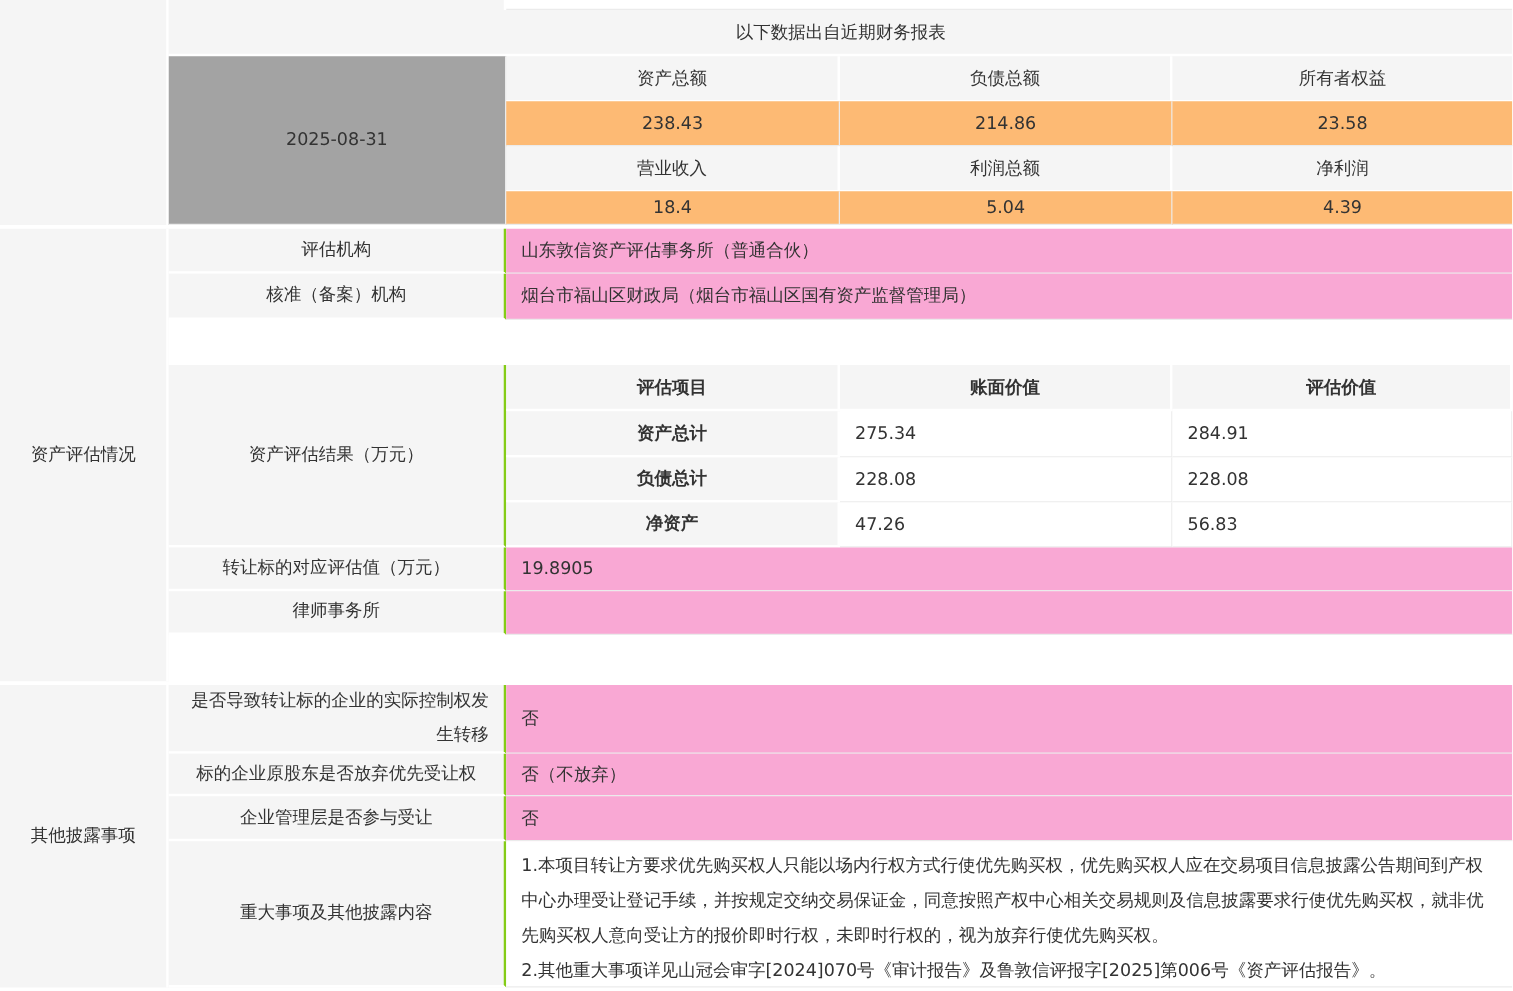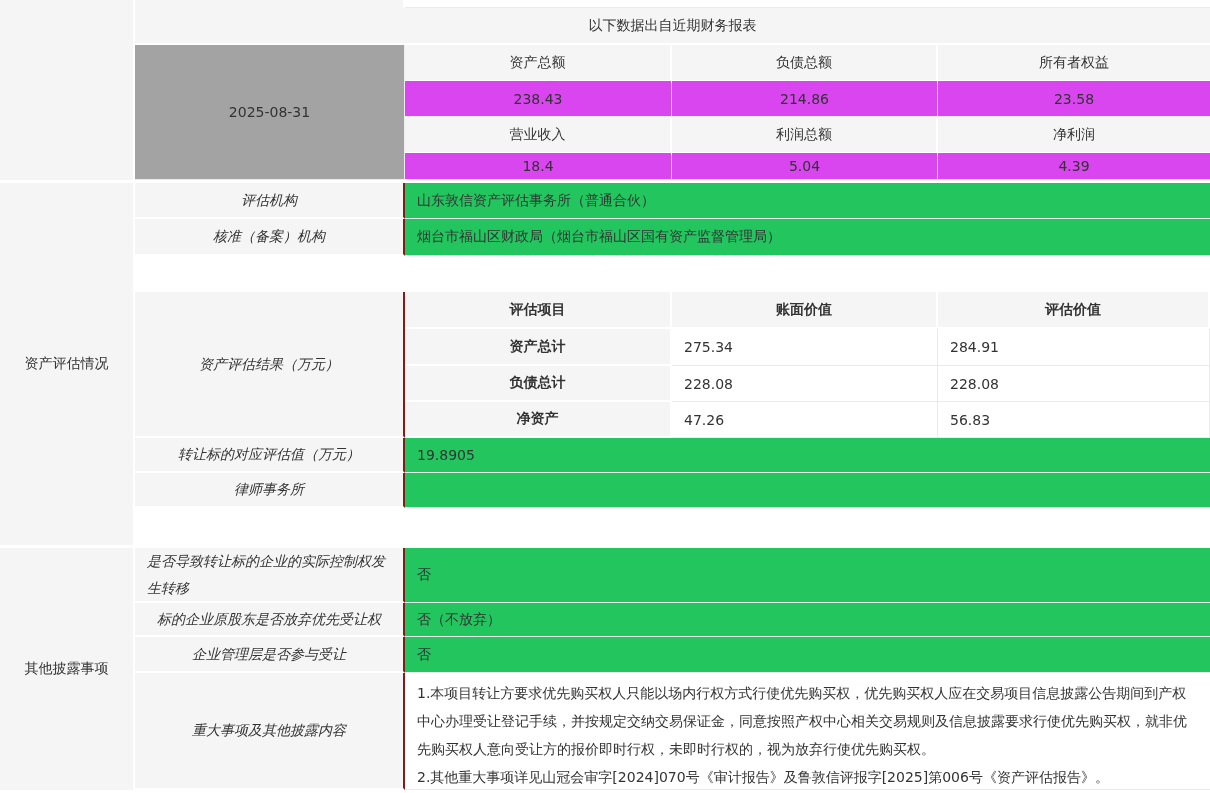--- a/index.html
+++ b/index.html
@@ -13,38 +13,38 @@
   .wrap{width:1210px;height:793px;background:#fff;overflow:hidden;}
 
   .sec{display:flex;width:1210px;}
   .sec + .sec{margin-top:3px;}
 
   .secLabel{width:135px;flex:0 0 135px;background:var(--gray);border-right:2px solid #fff;
     display:flex;align-items:center;justify-content:center;text-align:center;padding:0 8px;}
   .secBody{flex:1 1 auto;display:flex;flex-direction:column;min-width:0;}
 
   .row{display:flex;width:100%;}
-  .lab{width:270px;flex:0 0 270px;background:var(--gray);border-right:2px solid #7f1d1d;border-bottom:2px solid #fff;
-    display:flex;align-items:center;justify-content:center;text-align:left;padding:0 12px;line-height:27px;font-style:italic;}
-  .val{flex:1 1 auto;background:#22c55e;border-bottom:1px solid var(--bd);
+  .lab{width:270px;flex:0 0 270px;background:var(--gray);border-right:2px solid #84cc16;border-bottom:2px solid #fff;
+    display:flex;align-items:center;justify-content:center;text-align:right;padding:0 12px;line-height:27px;}
+  .val{flex:1 1 auto;background:#f9a8d4;border-bottom:1px solid var(--bd);
     display:flex;align-items:center;padding-left:12px;min-width:0;}
 
   
   .sliver{display:flex;height:8px;}
   .sliver .sl-lab{width:270px;flex:0 0 270px;background:var(--gray);border-right:2px solid #fff;}
   .sliver .sl-val{flex:1;background:#fff;border-bottom:1px solid var(--bd);}
   .noteband{height:37px;background:var(--gray);border-bottom:2px solid #fff;
     display:flex;align-items:center;justify-content:center;}
   .finArea{display:flex;flex:1;}
   .dateCell{width:270px;flex:0 0 270px;background:#a3a3a3;border-right:1px solid var(--bd);border-bottom:1px solid var(--bd);
     display:flex;align-items:center;justify-content:center;}
   .finGrid{flex:1;display:grid;grid-template-columns:267px 266px 1fr;grid-template-rows:36px 36px 36px 1fr;}
   .fh{background:var(--gray);border-right:2px solid #fff;border-bottom:1px solid #fff;
     display:flex;align-items:center;justify-content:center;}
-  .fv{background:#d946ef;border-right:1px solid var(--bd);border-bottom:1px solid var(--bd);
+  .fv{background:#fdba74;border-right:1px solid var(--bd);border-bottom:1px solid var(--bd);
     display:flex;align-items:center;justify-content:center;}
   .noR{border-right:none;}
 
   
   .subGrid{flex:1;display:grid;grid-template-columns:267px 266px 1fr;grid-template-rows:37px 37px 36px 1fr;}
   .sg{background:var(--gray);border-right:2px solid #fff;border-bottom:2px solid #fff;
     display:flex;align-items:center;justify-content:center;font-weight:bold;}
   .sv{background:#fff;border-right:1px solid var(--bd);border-bottom:1px solid var(--bd);
     display:flex;align-items:center;padding-left:12px;}
 

